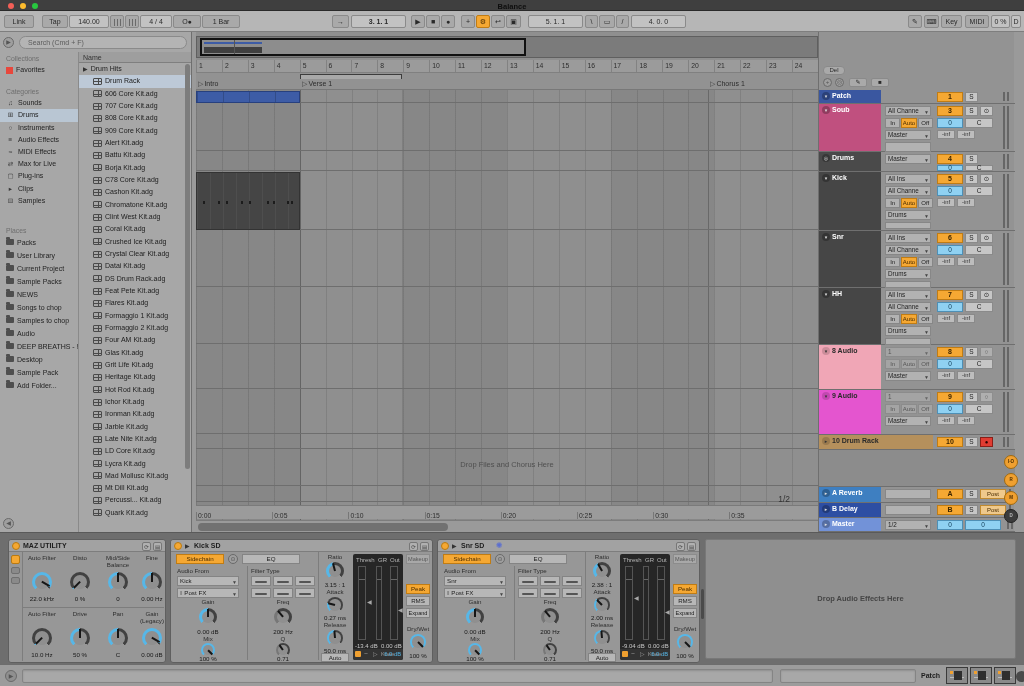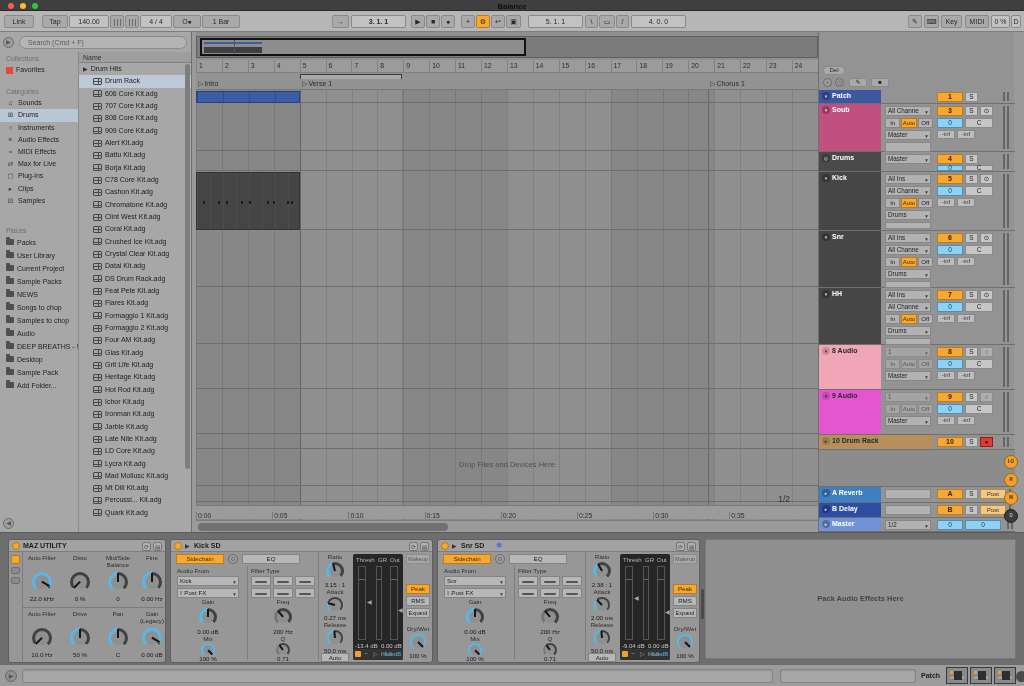--- a/index.html
+++ b/index.html
@@ -539,21 +539,21 @@
       <span class="note" style="left:6px;"></span>
         <span class="note" style="left:21px;"></span>
       <span class="note" style="left:29px;"></span>
         <span class="note" style="left:44px;"></span>
       <span class="note" style="left:52px;"></span>
         <span class="note" style="left:70px;"></span>
       <span class="note" style="left:76px;"></span>
         <span class="note" style="left:90px;"></span>
       <span class="note" style="left:94px;"></span>
     </div>
-    <div id="drop-files">Drop Files and Devices Here</div>
+    <div id="drop-files">Drop Files and Chorus Here</div>
   </div>
 
   <span id="zoomlabel">1/2</span>
   <div id="timeruler">
 
   <span class="tlab">0:00</span>
       <span class="tlab">0:05</span>
       <span class="tlab">0:10</span>
       <span class="tlab">0:15</span>
       <span class="tlab">0:20</span>
@@ -1015,21 +1015,21 @@
     <div class="cbtn orange" style="left:235px;top:44px;width:24px;height:10px;">Peak</div>
     <div class="cbtn" style="left:235px;top:56px;width:24px;height:10px;">RMS</div>
     <div class="cbtn" style="left:235px;top:68px;width:24px;height:10px;font-size:5.6px;">Expand</div>
     <div class="klabel" style="left:233px;top:86px;width:28px;">Dry/Wet</div>
     <div class="knob" style="position:absolute;left:239px;top:94px;width:16px;height:16px;--deg:270deg;--rot:135deg;"></div>
     <div class="kval" style="left:233px;top:112px;width:28px;">100 %</div>
   </div>
 
   <div class="abs" style="left:701px;top:56px;width:3px;height:30px;background:#4a4a4a;border-radius:2px;"></div>
   <div id="dropfx">
-      <span>Pack Audio Effects Here</span>
+      <span>Drop Audio Effects Here</span>
     </div>
 </div>
 
 <div id="statusbar">
   <span class="circ-icon" style="left:5px;top:5px;width:12px;height:12px;line-height:10px;background:#8f8f8f;">▶</span>
   <div class="sfield" style="left:22px;width:751px;"></div>
   <div class="sfield" style="left:780px;width:136px;"></div>
   <span style="position:absolute;left:921px;top:7px;font-size:7px;color:#1d1d1d;font-weight:bold;">Patch</span>
   <div class="thumb" style="left:946px;"></div>
   <div class="thumb" style="left:970px;"></div>

